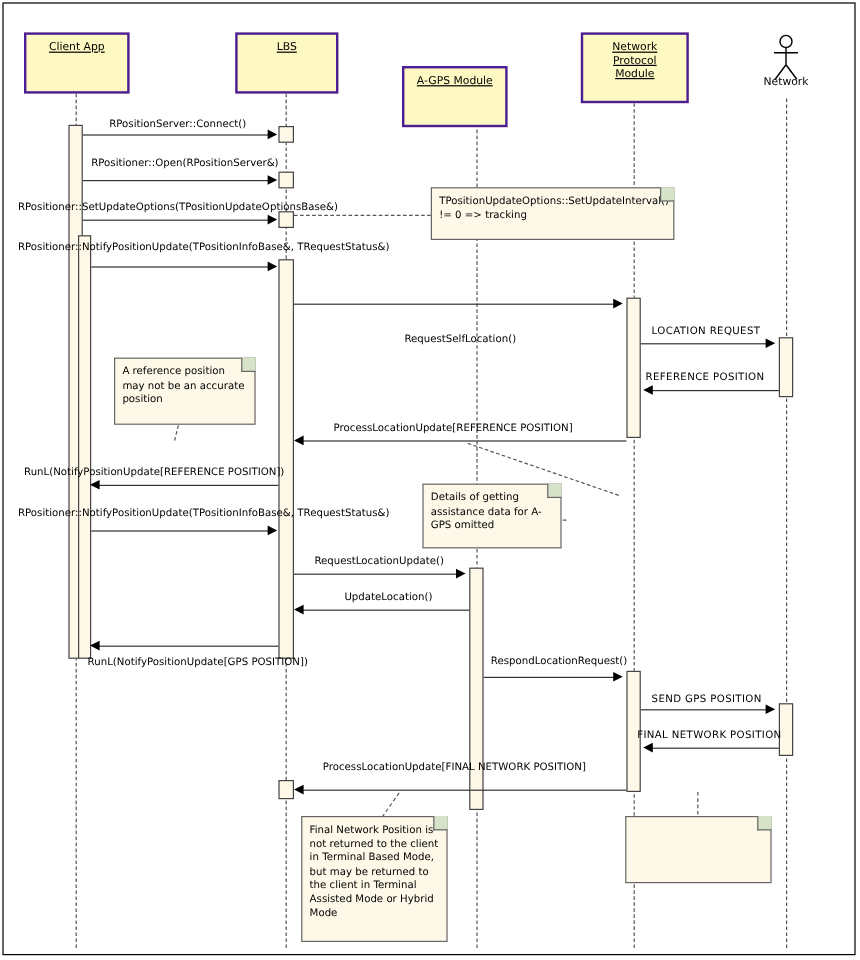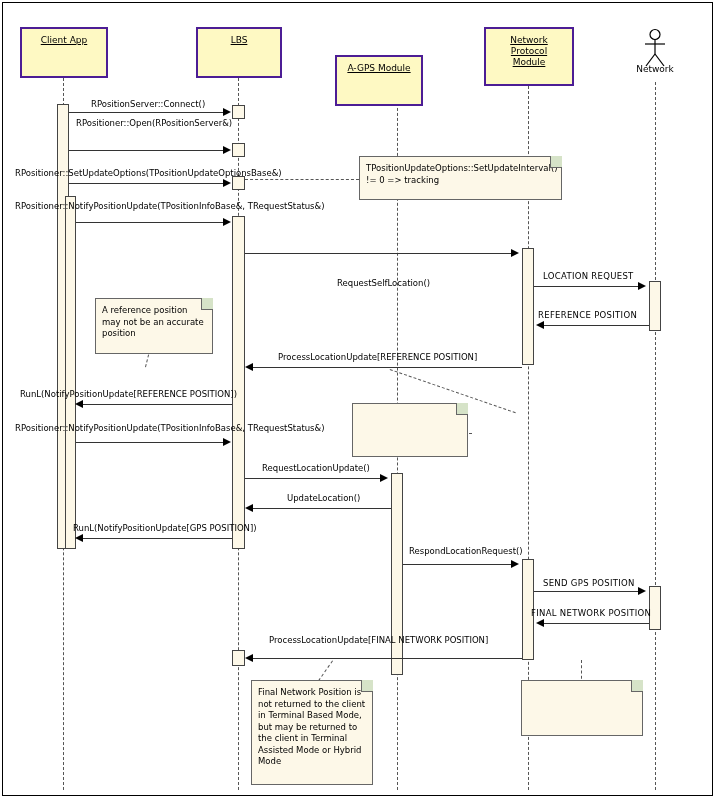--- a/index.html
+++ b/index.html
@@ -75,21 +75,21 @@
   <div class="act" style="left:522px; top:248px; width:12px; height:117px;"></div>
   <div class="act" style="left:522px; top:559px; width:12px; height:101px;"></div>
 
   <div class="act" style="left:649px; top:281px; width:12px; height:50px;"></div>
   <div class="act" style="left:649px; top:586px; width:12px; height:44px;"></div>
 
   <div class="mlabel" style="left:91px; top:99px;">RPositionServer::Connect()</div>
   <div class="msg" style="left:69px; top:112px; width:156px;"></div>
   <div class="arr r" style="left:223px; top:108px;"></div>
 
-  <div class="mlabel" style="left:76px; top:118px;">RPositioner::Open(RPositionServer&amp;)</div>
+  <div class="mlabel" style="left:76px; top:131px;">RPositioner::Open(RPositionServer&amp;)</div>
   <div class="msg" style="left:69px; top:150px; width:156px;"></div>
   <div class="arr r" style="left:223px; top:146px;"></div>
 
   <div class="mlabel" style="left:15px; top:168px;">RPositioner::SetUpdateOptions(TPositionUpdateOptionsBase&amp;)</div>
   <div class="msg" style="left:69px; top:183px; width:156px;"></div>
   <div class="arr r" style="left:223px; top:179px;"></div>
 
   <div class="mlabel" style="left:15px; top:201px;">RPositioner::NotifyPositionUpdate(TPositionInfoBase&amp;, TRequestStatus&amp;)</div>
   <div class="msg" style="left:76px; top:222px; width:149px;"></div>
   <div class="arr r" style="left:223px; top:218px;"></div>
@@ -119,21 +119,21 @@
   <div class="arr r" style="left:223px; top:438px;"></div>
 
   <div class="mlabel" style="left:262px; top:463px;">RequestLocationUpdate()</div>
   <div class="msg" style="left:245px; top:478px; width:136px;"></div>
   <div class="arr r" style="left:380px; top:474px;"></div>
 
   <div class="mlabel" style="left:287px; top:493px;">UpdateLocation()</div>
   <div class="msg" style="left:252px; top:508px; width:139px;"></div>
   <div class="arr l" style="left:245px; top:504px;"></div>
 
-  <div class="mlabel" style="left:57px; top:523px;padding-left:16px;">RunL(NotifyPositionUpdate[GPS POSITION])</div>
+  <div class="mlabel" style="left:57px; top:547px;padding-left:16px;">RunL(NotifyPositionUpdate[GPS POSITION])</div>
   <div class="msg" style="left:82px; top:538px; width:150px;"></div>
   <div class="arr l" style="left:75px; top:534px;"></div>
 
   <div class="mlabel" style="left:409px; top:546px;">RespondLocationRequest()</div>
   <div class="msg" style="left:403px; top:564px; width:109px;"></div>
   <div class="arr r" style="left:511px; top:560px;"></div>
 
   <div class="mlabel caps" style="left:543px; top:578px;">SEND GPS POSITION</div>
   <div class="msg" style="left:534px; top:591px; width:105px;"></div>
   <div class="arr r" style="left:638px; top:587px;"></div>
@@ -154,20 +154,21 @@
 
   <div class="noteline" style="left:145px; top:367px; width:23px; transform:rotate(-76deg);"></div>
   <div class="note" style="left:95px; top:298px; width:118px; height:56px;">
     <div class="fold"></div>
     <span>A reference position may not be an accurate position</span>
   </div>
 
   <div class="noteline" style="left:444px; top:433px; width:28px;"></div>
   <div class="note" style="left:352px; top:403px; width:116px; height:54px;">
     <div class="fold"></div>
+    <span>Details of getting assistance data for A-GPS omitted</span>
   </div>
 
   <div class="noteline" style="left:390px; top:369px; width:133px; transform:rotate(19deg);"></div>
 
   <div class="noteline" style="left:333px; top:661px; width:30px; transform:rotate(125deg);"></div>
   <div class="note" style="left:251px; top:680px; width:122px; height:105px;">
     <div class="fold"></div>
     <span>Final Network Position is not returned to the client in Terminal Based Mode, but may be returned to the client in Terminal Assisted Mode or Hybrid Mode</span>
   </div>
 

